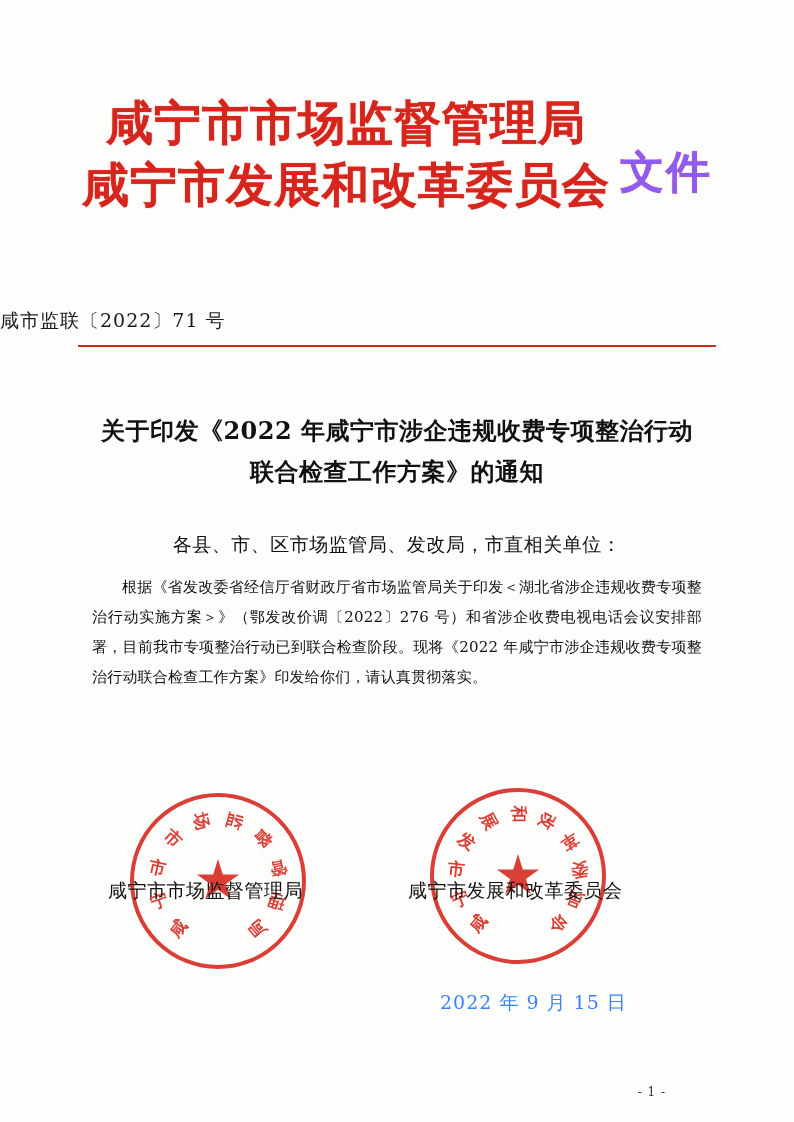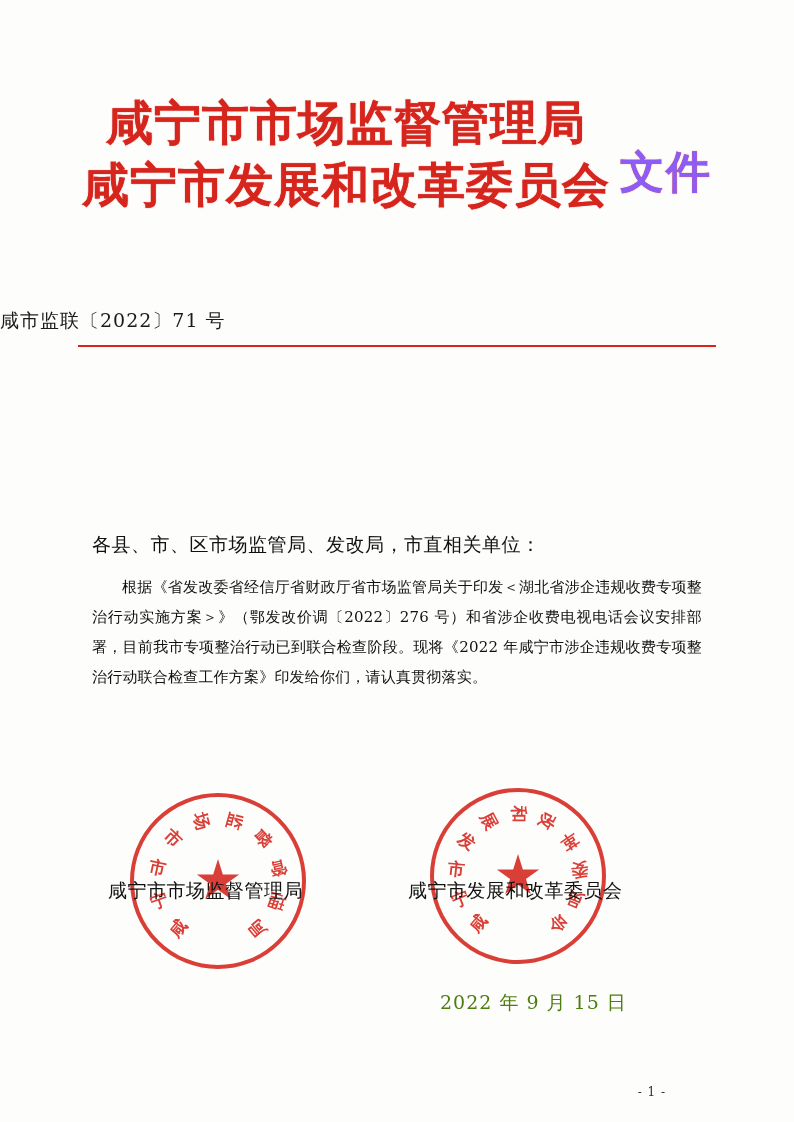--- a/index.html
+++ b/index.html
@@ -98,20 +98,21 @@
 
   
   .salutation {
     position: absolute;
     left: 92px;
     right: 92px;
     top: 532px;
     color: #111;
     font-size: 19px;
     letter-spacing: 0.5px;
+    text-align: center;
   }
   .body-text {
     position: absolute;
     left: 92px;
     right: 92px;
     top: 572px;
     color: #111;
     font-size: 15px;
     line-height: 2.0;
     text-align: justify;
@@ -167,21 +168,21 @@
     letter-spacing: 0.5px;
   }
   .sig-1 { left: 108px; top: 878px; }
   .sig-2 { left: 408px; top: 878px; }
 
   
   .doc-date {
     position: absolute;
     left: 440px;
     top: 990px;
-    color: #4d7c0f;
+    color: #3b82f6;
     font-size: 19px;
     letter-spacing: 1px;
   }
 
   
   .page-number {
     position: absolute;
     right: 128px;
     top: 1085px;
     color: #333;
@@ -200,20 +201,21 @@
         <div class="org-line">咸宁市市场监督管理局</div>
         <div class="org-line">咸宁市发展和改革委员会</div>
       </div><span class="doc-word">文件</span>
     </div>
   </div>
 
   <div class="doc-number">咸市监联〔2022〕71 号</div>
 
   <div class="red-rule"></div>
 
+  <div class="title">关于印发《2022 年咸宁市涉企违规收费专项整治行动联合检查工作方案》的通知</div>
 
   <div class="salutation">各县、市、区市场监管局、发改局，市直相关单位：</div>
 
   <div class="body-text">根据《省发改委省经信厅省财政厅省市场监管局关于印发＜湖北省涉企违规收费专项整治行动实施方案＞》（鄂发改价调〔2022〕276 号）和省涉企收费电视电话会议安排部署，目前我市专项整治行动已到联合检查阶段。现将《2022 年咸宁市涉企违规收费专项整治行动联合检查工作方案》印发给你们，请认真贯彻落实。</div>
 
   <div class="seal seal-1">
     <div class="seal-text">
         <span style="transform: rotate(-140deg) translate(0px, -62px) rotate(90deg) translate(-50%, -50%);">咸</span>
         <span style="transform: rotate(-108.889deg) translate(0px, -62px) rotate(90deg) translate(-50%, -50%);">宁</span>
         <span style="transform: rotate(-77.7778deg) translate(0px, -62px) rotate(90deg) translate(-50%, -50%);">市</span>

